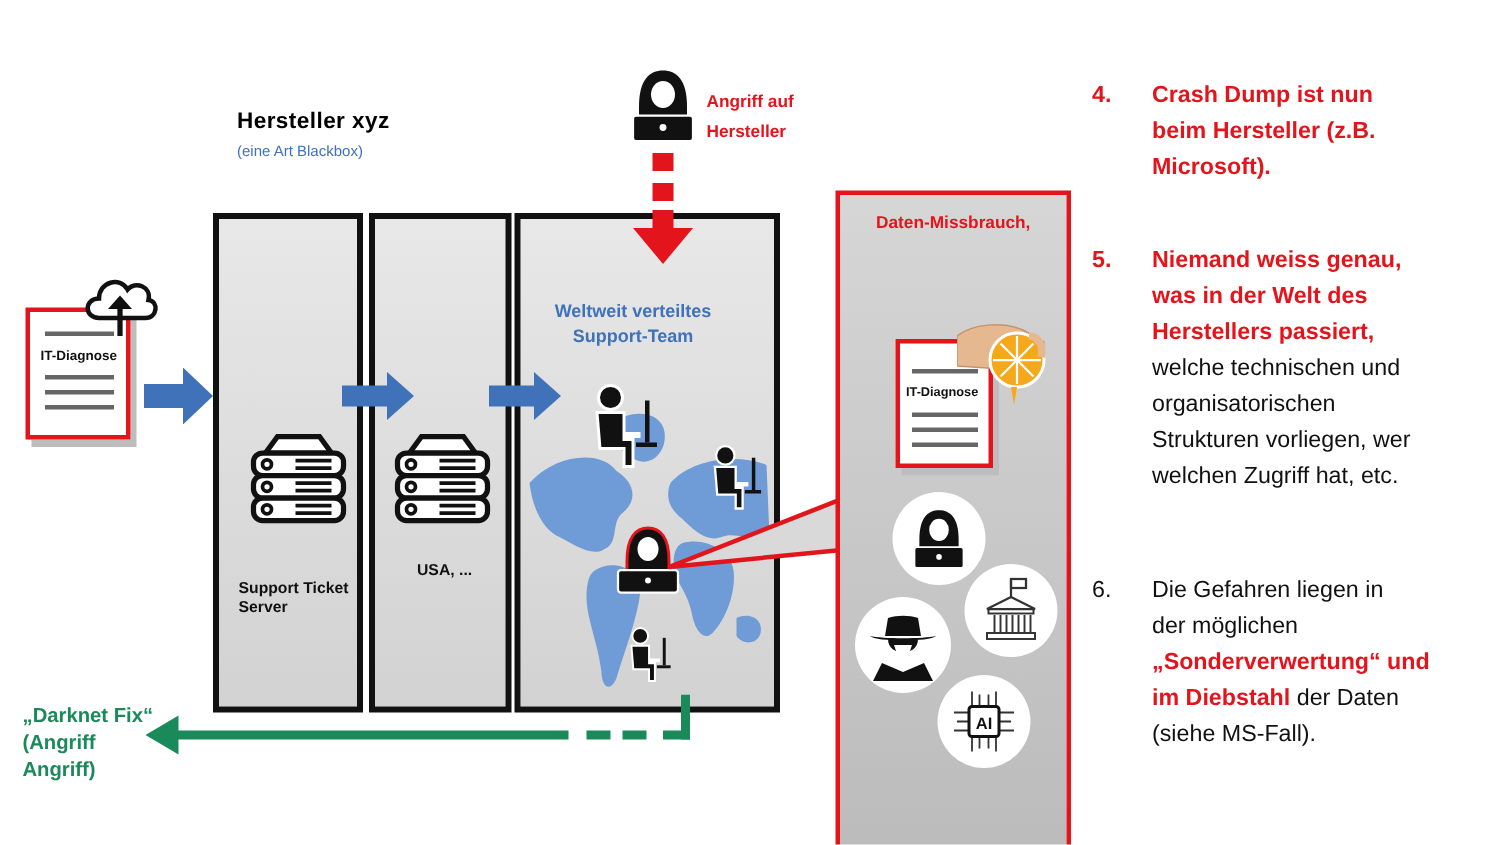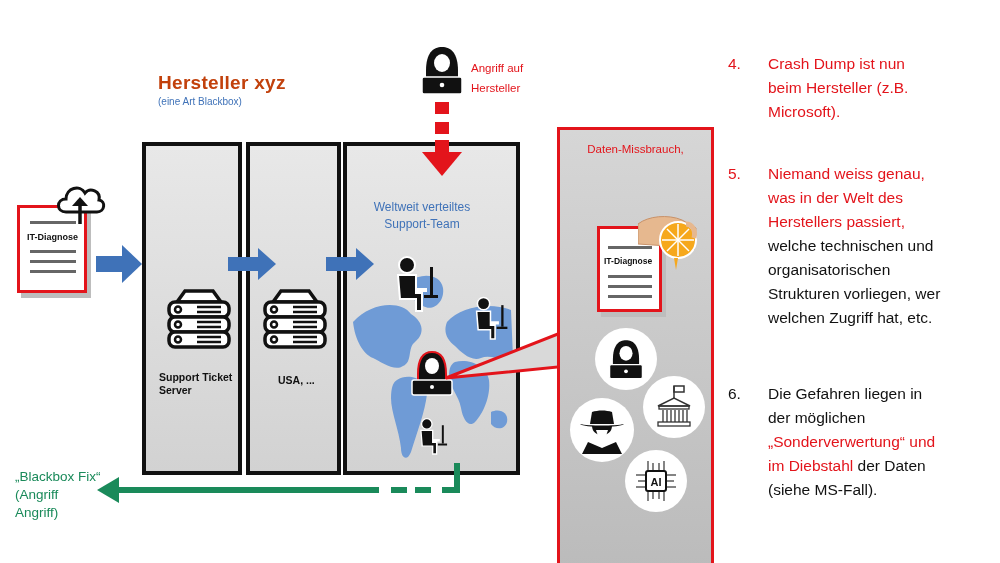--- a/index.html
+++ b/index.html
@@ -1,32 +1,32 @@
 <!DOCTYPE html>
 <html><head>
 <meta charset="utf-8">
 <style>
   html, body { margin:0; padding:0; }
   body { width:1000px; height:563px; background:#ffffff; position:relative; overflow:hidden;
          font-family:"Liberation Sans", sans-serif; }
   .abs { position:absolute; }
-  .title { left:158px; top:72px; color:#c2410c; font-weight:bold; font-size:19px; letter-spacing:0.3px; }
+  .title { left:158px; top:72px; color:#000000; font-weight:bold; font-size:15px; letter-spacing:0.3px; }
   .subtitle { left:158px; top:96px; color:#3f72b8; font-size:10px; }
   .panel { border:4px solid #111; background:linear-gradient(#e8e8e8,#d2d2d2); box-sizing:border-box; }
   .panel-label { font-weight:bold; font-size:10.5px; color:#111; }
   .doc { background:#fff; border:3px solid #e3141b; box-shadow:4px 5px 0 #bdbdbd; box-sizing:border-box; }
   .doc-line { position:absolute; height:3px; background:#666; }
   .doc-text { position:absolute; font-weight:bold; font-size:9px; color:#111; }
   .red { color:#e3141b; }
   .blue { color:#3f72b8; }
   .green { color:#1a8a5a; }
   .list { left:728px; font-size:15.5px; line-height:24px; color:#111; }
   .list .num { position:absolute; left:0; }
   .list .txt { position:absolute; left:40px; width:260px; }
-  .b { font-weight:normal; }
+  .b { font-weight:bold; }
   .circle { position:absolute; width:62px; height:62px; border-radius:50%; background:#fff; }
 </style>
 </head>
 <body>
 
 <div class="abs title">Hersteller  xyz</div>
 <div class="abs subtitle">(eine Art Blackbox)</div>
 
 <div class="abs doc" style="left:17px;top:205px;width:70px;height:88px;">
   <div class="doc-line" style="left:10px;top:13px;width:46px;"></div>
@@ -94,21 +94,21 @@
   </g>
   <g stroke="#111" stroke-width="2.5">
     <line x1="32" y1="19" x2="56" y2="19"></line>
       <line x1="32" y1="24" x2="56" y2="24"></line>
     <line x1="32" y1="34" x2="56" y2="34"></line>
       <line x1="32" y1="39" x2="56" y2="39"></line>
     <line x1="32" y1="49" x2="56" y2="49"></line>
       <line x1="32" y1="54" x2="56" y2="54"></line>
   </g>
 </svg>
-<div class="abs panel-label" style="left:159px;top:371px;line-height:13px;">
+<div class="abs panel-label" style="left:159px;top:386px;line-height:13px;">
   <div>Support Ticket</div>
   <div>Server</div>
 </div>
 <div class="abs panel-label" style="left:278px;top:374px;">USA, ...</div>
 
 <svg class="abs" style="left:351px;top:262px;" width="162" height="206" viewBox="0 0 162 206">
   <g fill="#6f9bd6">
     <path d="M2 60 C20 40 50 38 60 52 C70 58 76 70 64 80 C56 86 62 100 52 104 C44 110 30 100 22 96 C12 92 4 78 2 60 Z"></path>
     <path d="M58 20 C70 10 90 12 92 26 C94 40 82 50 72 44 C62 40 56 30 58 20 Z"></path>
     <path d="M46 118 C58 110 78 118 76 132 C74 150 66 170 60 190 C56 200 50 196 50 186 C48 168 40 150 40 136 C40 126 42 120 46 118 Z"></path>
@@ -254,21 +254,21 @@
 
 <svg class="abs" style="left:95px;top:463px;" width="370" height="40" viewBox="0 0 370 40">
   <rect x="359" y="0" width="6" height="30" fill="#1a8a5a"></rect>
   <rect x="347" y="24" width="18" height="6" fill="#1a8a5a"></rect>
   <rect x="320" y="24" width="16" height="6" fill="#1a8a5a"></rect>
   <rect x="296" y="24" width="16" height="6" fill="#1a8a5a"></rect>
   <rect x="22" y="24" width="262" height="6" fill="#1a8a5a"></rect>
   <polygon points="2,27 24,14 24,40" fill="#1a8a5a"></polygon>
 </svg>
 <div class="abs green b" style="left:15px;top:468px;font-size:13.5px;line-height:18px;">
-  <div>„Blackbox  Fix“</div>
+  <div>„Darknet  Fix“</div>
   <div>(Angriff</div>
   <div>Angriff)</div>
 </div>
 
 <div class="abs list" style="top:52px;">
   <span class="num red b">4.</span>
   <div class="txt red b">
     <div>Crash  Dump  ist  nun</div>
     <div>beim  Hersteller (z.B.</div>
     <div>Microsoft).</div>

